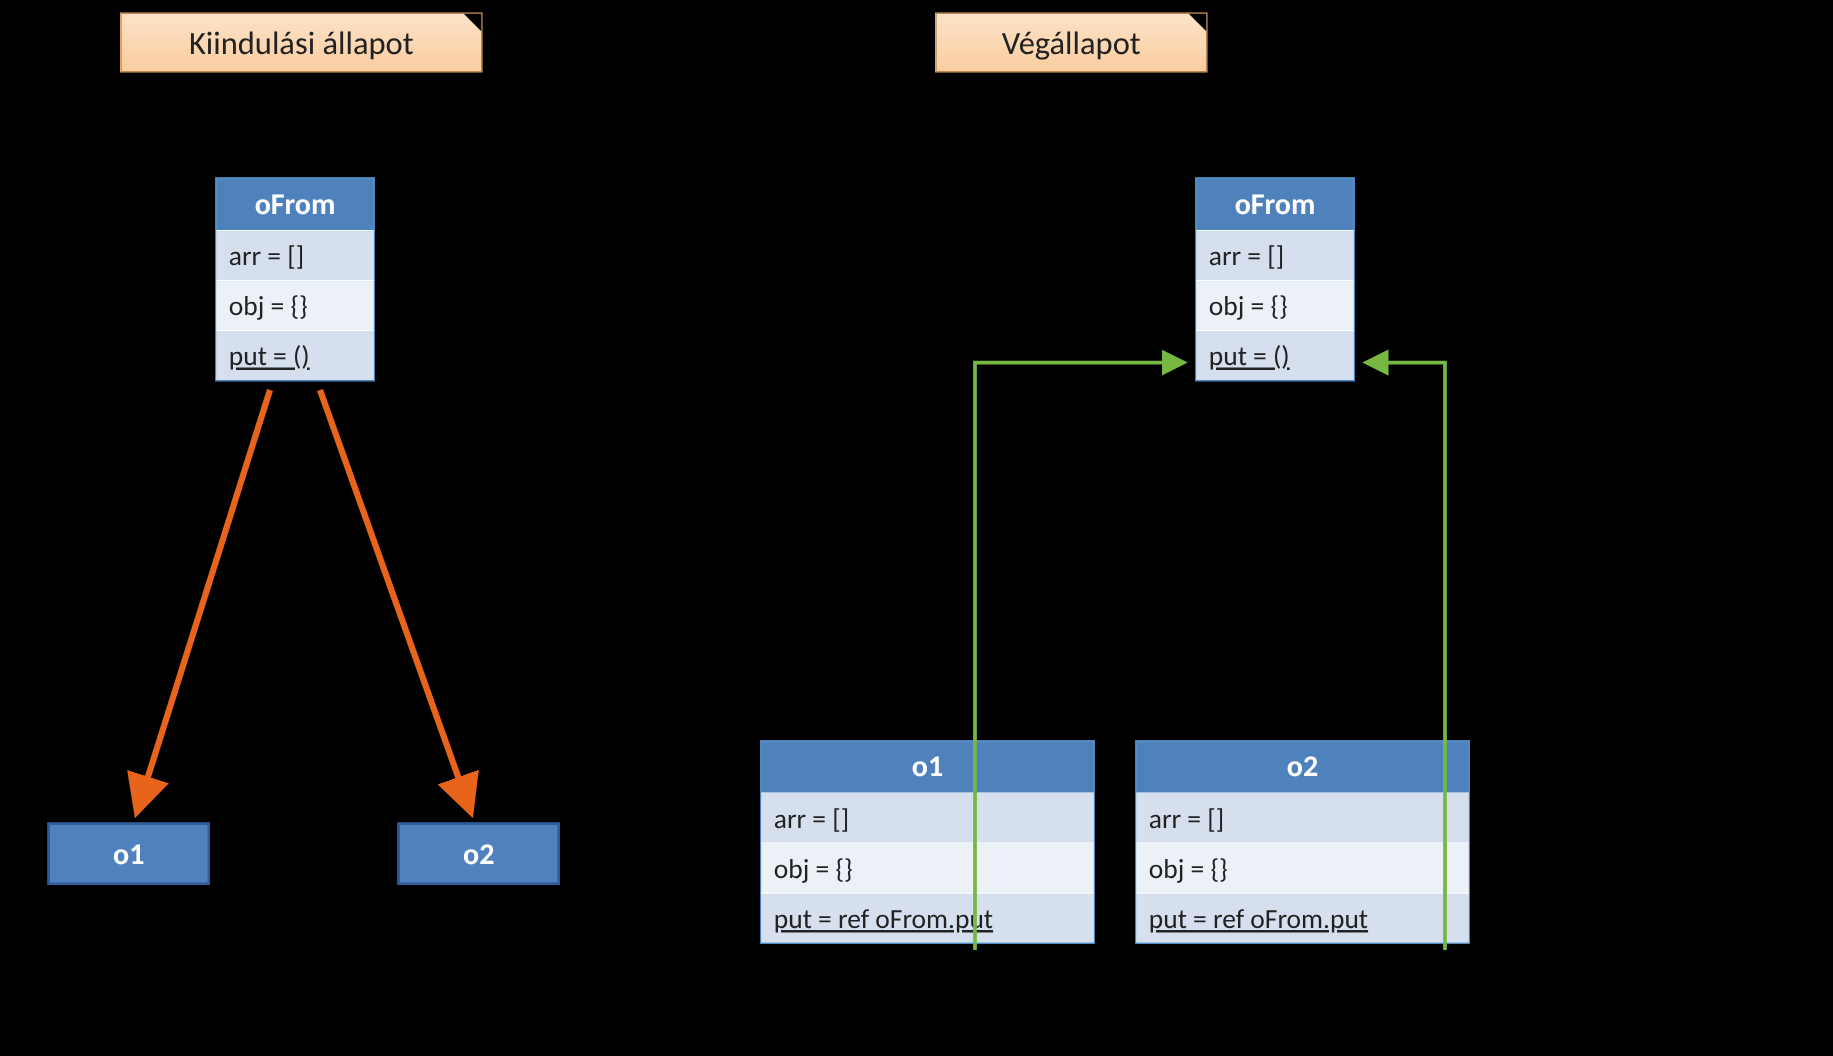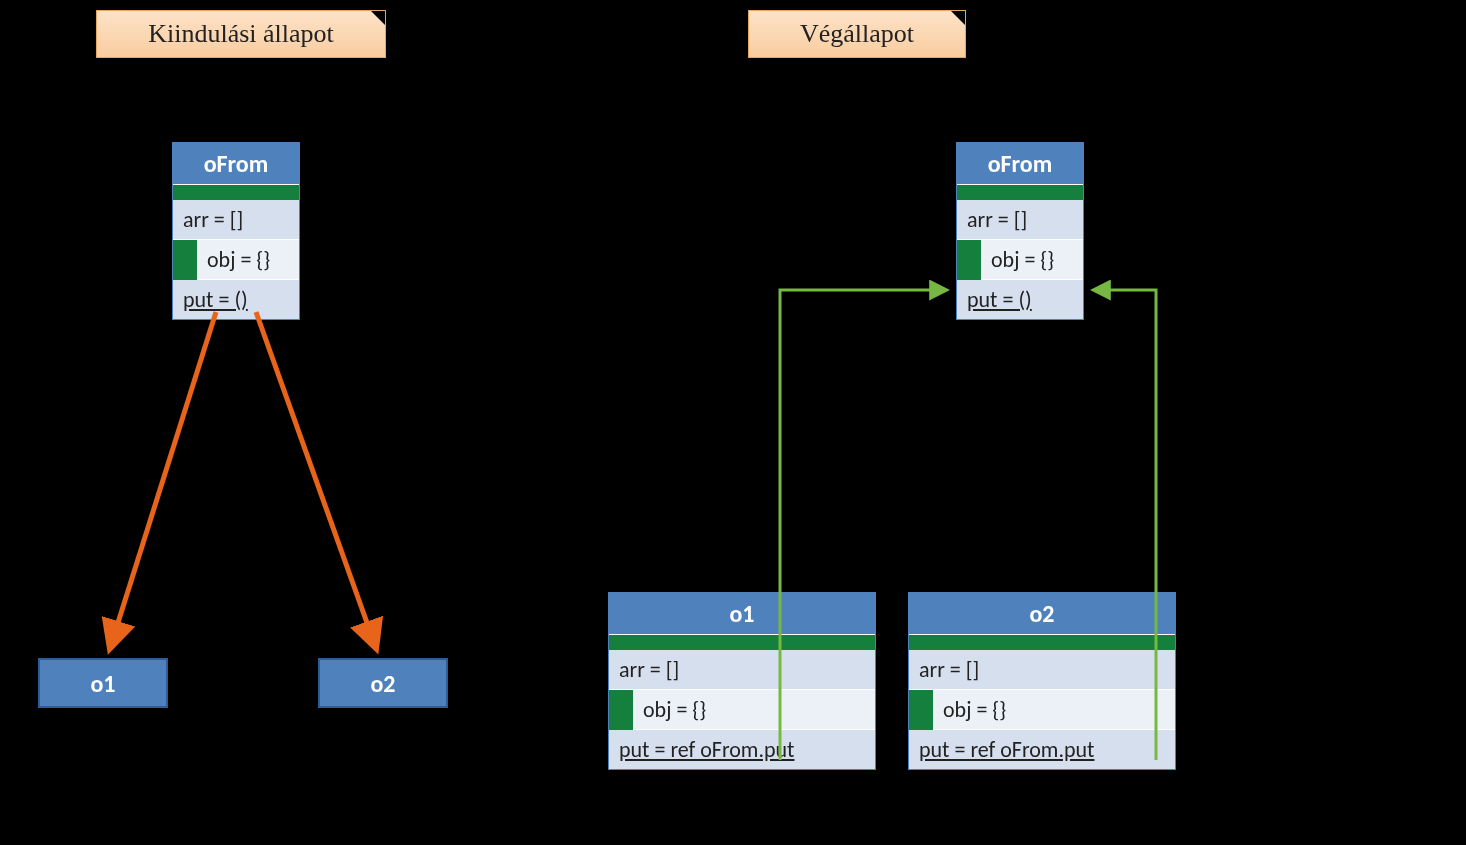--- a/index.html
+++ b/index.html
@@ -17,56 +17,55 @@
     position: absolute;
     background: linear-gradient(#FDE2C7, #F9CDA0);
     border: 1px solid #E8A55F;
     color: #222;
     font-size: 26px;
     display: flex;
     align-items: center;
     justify-content: center;
     padding: 6px 24px;
     height: 48px;
-    font-family: Liberation Serif, serif;
   }
   .title-box::after {
     content: "";
     position: absolute;
     top: 0;
     right: 0;
     width: 0;
     height: 0;
     border-top: 14px solid #000;
     border-left: 14px solid transparent;
   }
   .obj-table {
     position: absolute;
     border: 1px solid #4F81BD;
-    background: #15803d;
+    background: #7dd3fc;
   }
   .obj-header {
     background: #4F81BD;
     color: #fff;
     font-weight: bold;
     font-size: 24px;
     text-align: center;
     padding: 6px 10px;
     border-bottom: 1px solid #fff;
   }
   .obj-row {
     font-size: 22px;
     color: #222;
     padding: 6px 10px;
     border-bottom: 1px solid #fff;
   }
   .obj-row:nth-child(odd) { background: #D6DFEE; }
   .obj-row:nth-child(even) { background: #ECF0F7; }
-  .obj-rows .obj-row:nth-child(1) { background: #D6DFEE; margin-top: 15px; }
-  .obj-rows .obj-row:nth-child(2) { background: #ECF0F7; margin-left: 24px; }
+  .obj-rows .obj-row:nth-child(1) { background: #D6DFEE; }
+  .obj-rows .obj-row:nth-child(2) { background: #ECF0F7; }
   .obj-rows .obj-row:nth-child(3) { background: #D6DFEE; }
   .obj-rows .obj-row:last-child { border-bottom: none; text-decoration: underline; }
   .small-box {
     position: absolute;
     background: #4F81BD;
     border: 2px solid #2E5C99;
     color: #fff;
     font-weight: bold;
     font-size: 24px;
     display: flex;

